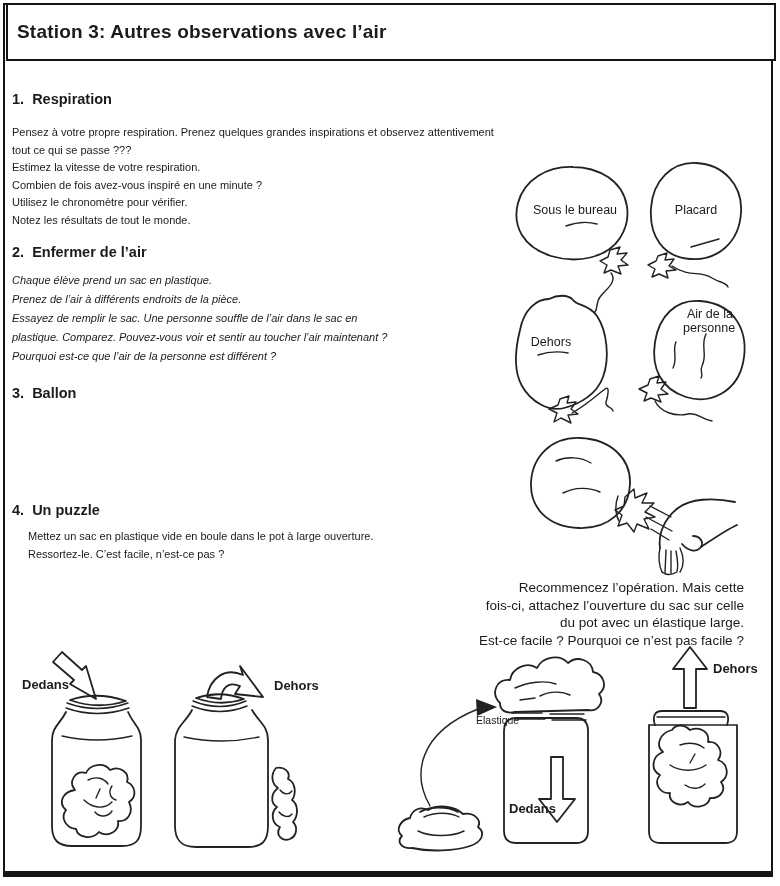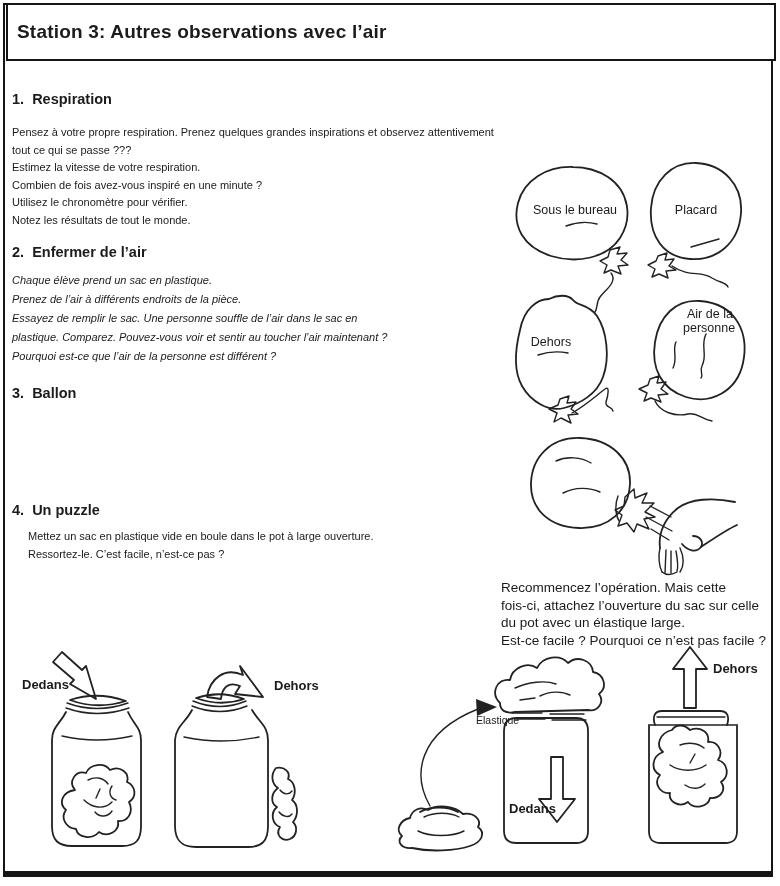--- a/index.html
+++ b/index.html
@@ -56,21 +56,21 @@
 Essayez de remplir le sac. Une personne souffle de l’air dans le sac en
 plastique. Comparez. Pouvez-vous voir et sentir au toucher l’air maintenant ?
 Pourquoi est-ce que l’air de la personne est différent ?</div>
 
   <div class="abs heading" style="left:12px; top:385px;">3.  Ballon</div>
 
   <div class="abs heading" style="left:12px; top:502px;text-align:right;">4.  Un puzzle</div>
   <div class="abs body" style="left:12px; top:527px; line-height:18px;margin-left:16px;">Mettez un sac en plastique vide en boule dans le pot à large ouverture.
 Ressortez-le. C’est facile, n’est-ce pas ?</div>
 
-  <div class="abs body" style="left:501px; top:579px; font-size:13.5px; line-height:17.7px;">Recommencez l’opération. Mais cette
+  <div class="abs body" style="left:479px; top:579px; font-size:13.5px; line-height:17.7px;text-align:right;">Recommencez l’opération. Mais cette
 fois-ci, attachez l’ouverture du sac sur celle
 du pot avec un élastique large.
 Est-ce facile ? Pourquoi ce n’est pas facile ?</div>
 
   <svg width="780" height="886" viewBox="0 0 780 886" style="position:absolute; left:0; top:0;">
 
     <g>
       <path class="inkw" d="M 573,167 C 547,166 524,180 518,203 C 512,226 523,247 551,256 C 577,264 607,258 620,238 C 633,218 629,191 608,177 C 597,170 585,167 573,167 Z"></path>
       <path class="thin" d="M 566,226 Q 582,220 597,224"></path>
       <path class="thin" d="M 610,250 L 620,247 L 617,254 L 627,253 L 621,260 L 628,265 L 618,266 L 621,274 L 611,270 L 604,273 L 607,265 L 600,261 L 608,257 Z"></path>

